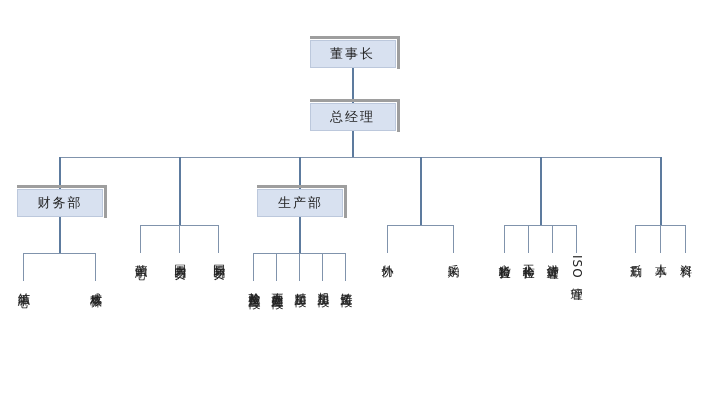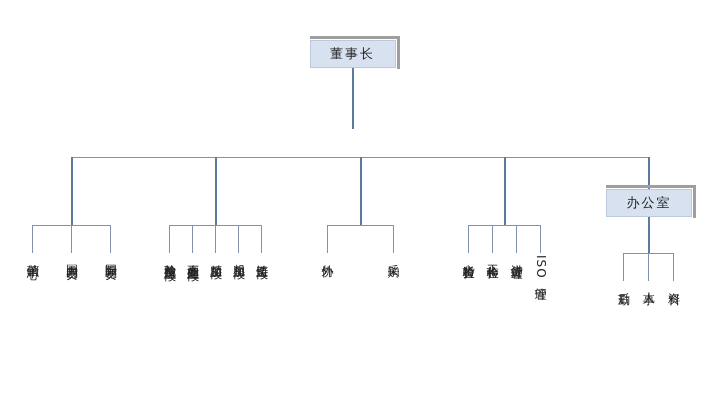--- a/index.html
+++ b/index.html
@@ -79,39 +79,59 @@
 </head>
 <body>
 
 <div id="chart">
 
   <div class="top-section">
     <div class="box">
       <span>董事长</span>
     </div>
     <div class="vline v1"></div>
+    <div class="box">
+      <span>总经理</span>
+    </div>
     <div class="vline v2"></div>
   </div>
 
   <div class="depts" id="depts">
+      <div class="dept">
+        <div class="box">
+          <span>财务部</span>
+        </div>
+        <div class="dept-vline"></div>
+        <div class="leaves">
+          <div class="leaf" style="--lw: 72px;">
+            <span class="leaf-label">结算中心</span>
+          </div>
+          <div class="leaf" style="--lw: 72px;">
+            <span class="leaf-label">成本核算</span>
+          </div>
+        </div>
+      </div>
       <div class="dept">
         <div class="dept-vline"></div>
         <div class="leaves">
           <div class="leaf" style="--lw: 39px;">
             <span class="leaf-label">营销中心</span>
           </div>
           <div class="leaf" style="--lw: 39px;">
             <span class="leaf-label">国内贸易</span>
           </div>
           <div class="leaf" style="--lw: 39px;">
             <span class="leaf-label">国际贸易</span>
           </div>
         </div>
       </div>
       <div class="dept">
+        <div class="box">
+          <span>生产部</span>
+        </div>
         <div class="dept-vline"></div>
         <div class="leaves">
           <div class="leaf" style="--lw: 23px;">
             <span class="leaf-label">检验及理工段</span>
           </div>
           <div class="leaf" style="--lw: 23px;">
             <span class="leaf-label">表面处理工段</span>
           </div>
           <div class="leaf" style="--lw: 23px;">
             <span class="leaf-label">精加工段</span>
@@ -146,23 +166,20 @@
           </div>
           <div class="leaf" style="--lw: 24px;">
             <span class="leaf-label">进货管理</span>
           </div>
           <div class="leaf" style="--lw: 24px;">
             <span class="leaf-label">ISO管理</span>
           </div>
         </div>
       </div>
       <div class="dept">
-        <div class="box">
-          <span>办公室</span>
-        </div>
         <div class="dept-vline"></div>
         <div class="leaves">
           <div class="leaf" style="--lw: 25px;">
             <span class="leaf-label">后勤</span>
           </div>
           <div class="leaf" style="--lw: 25px;">
             <span class="leaf-label">人事</span>
           </div>
           <div class="leaf" style="--lw: 25px;">
             <span class="leaf-label">资料</span>

